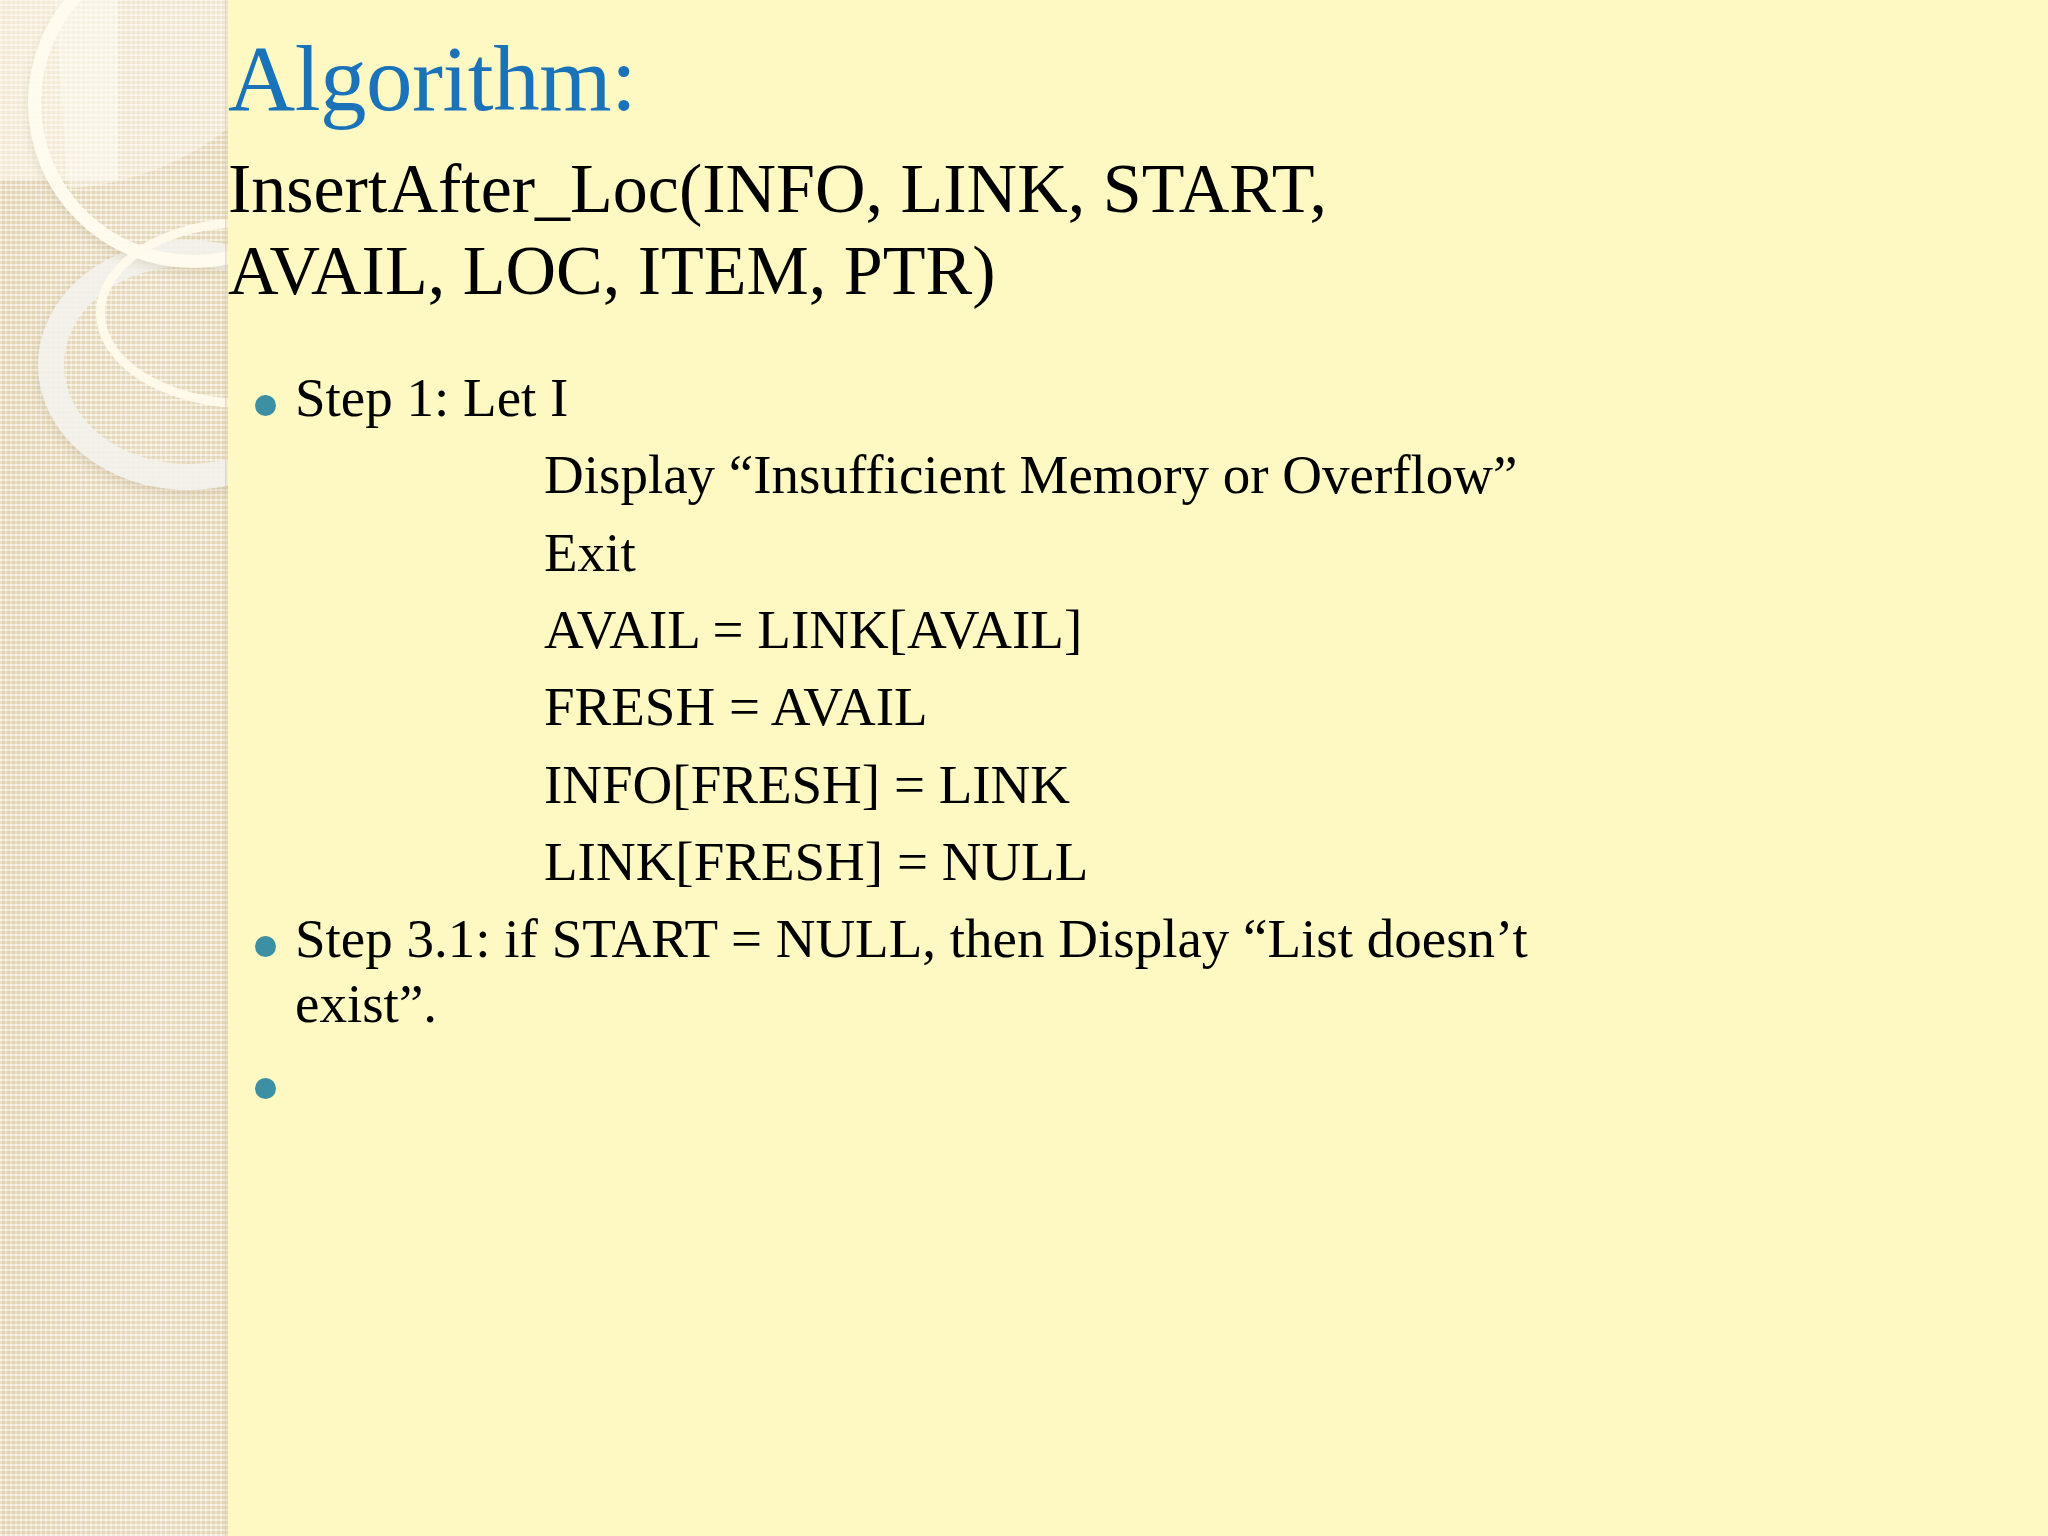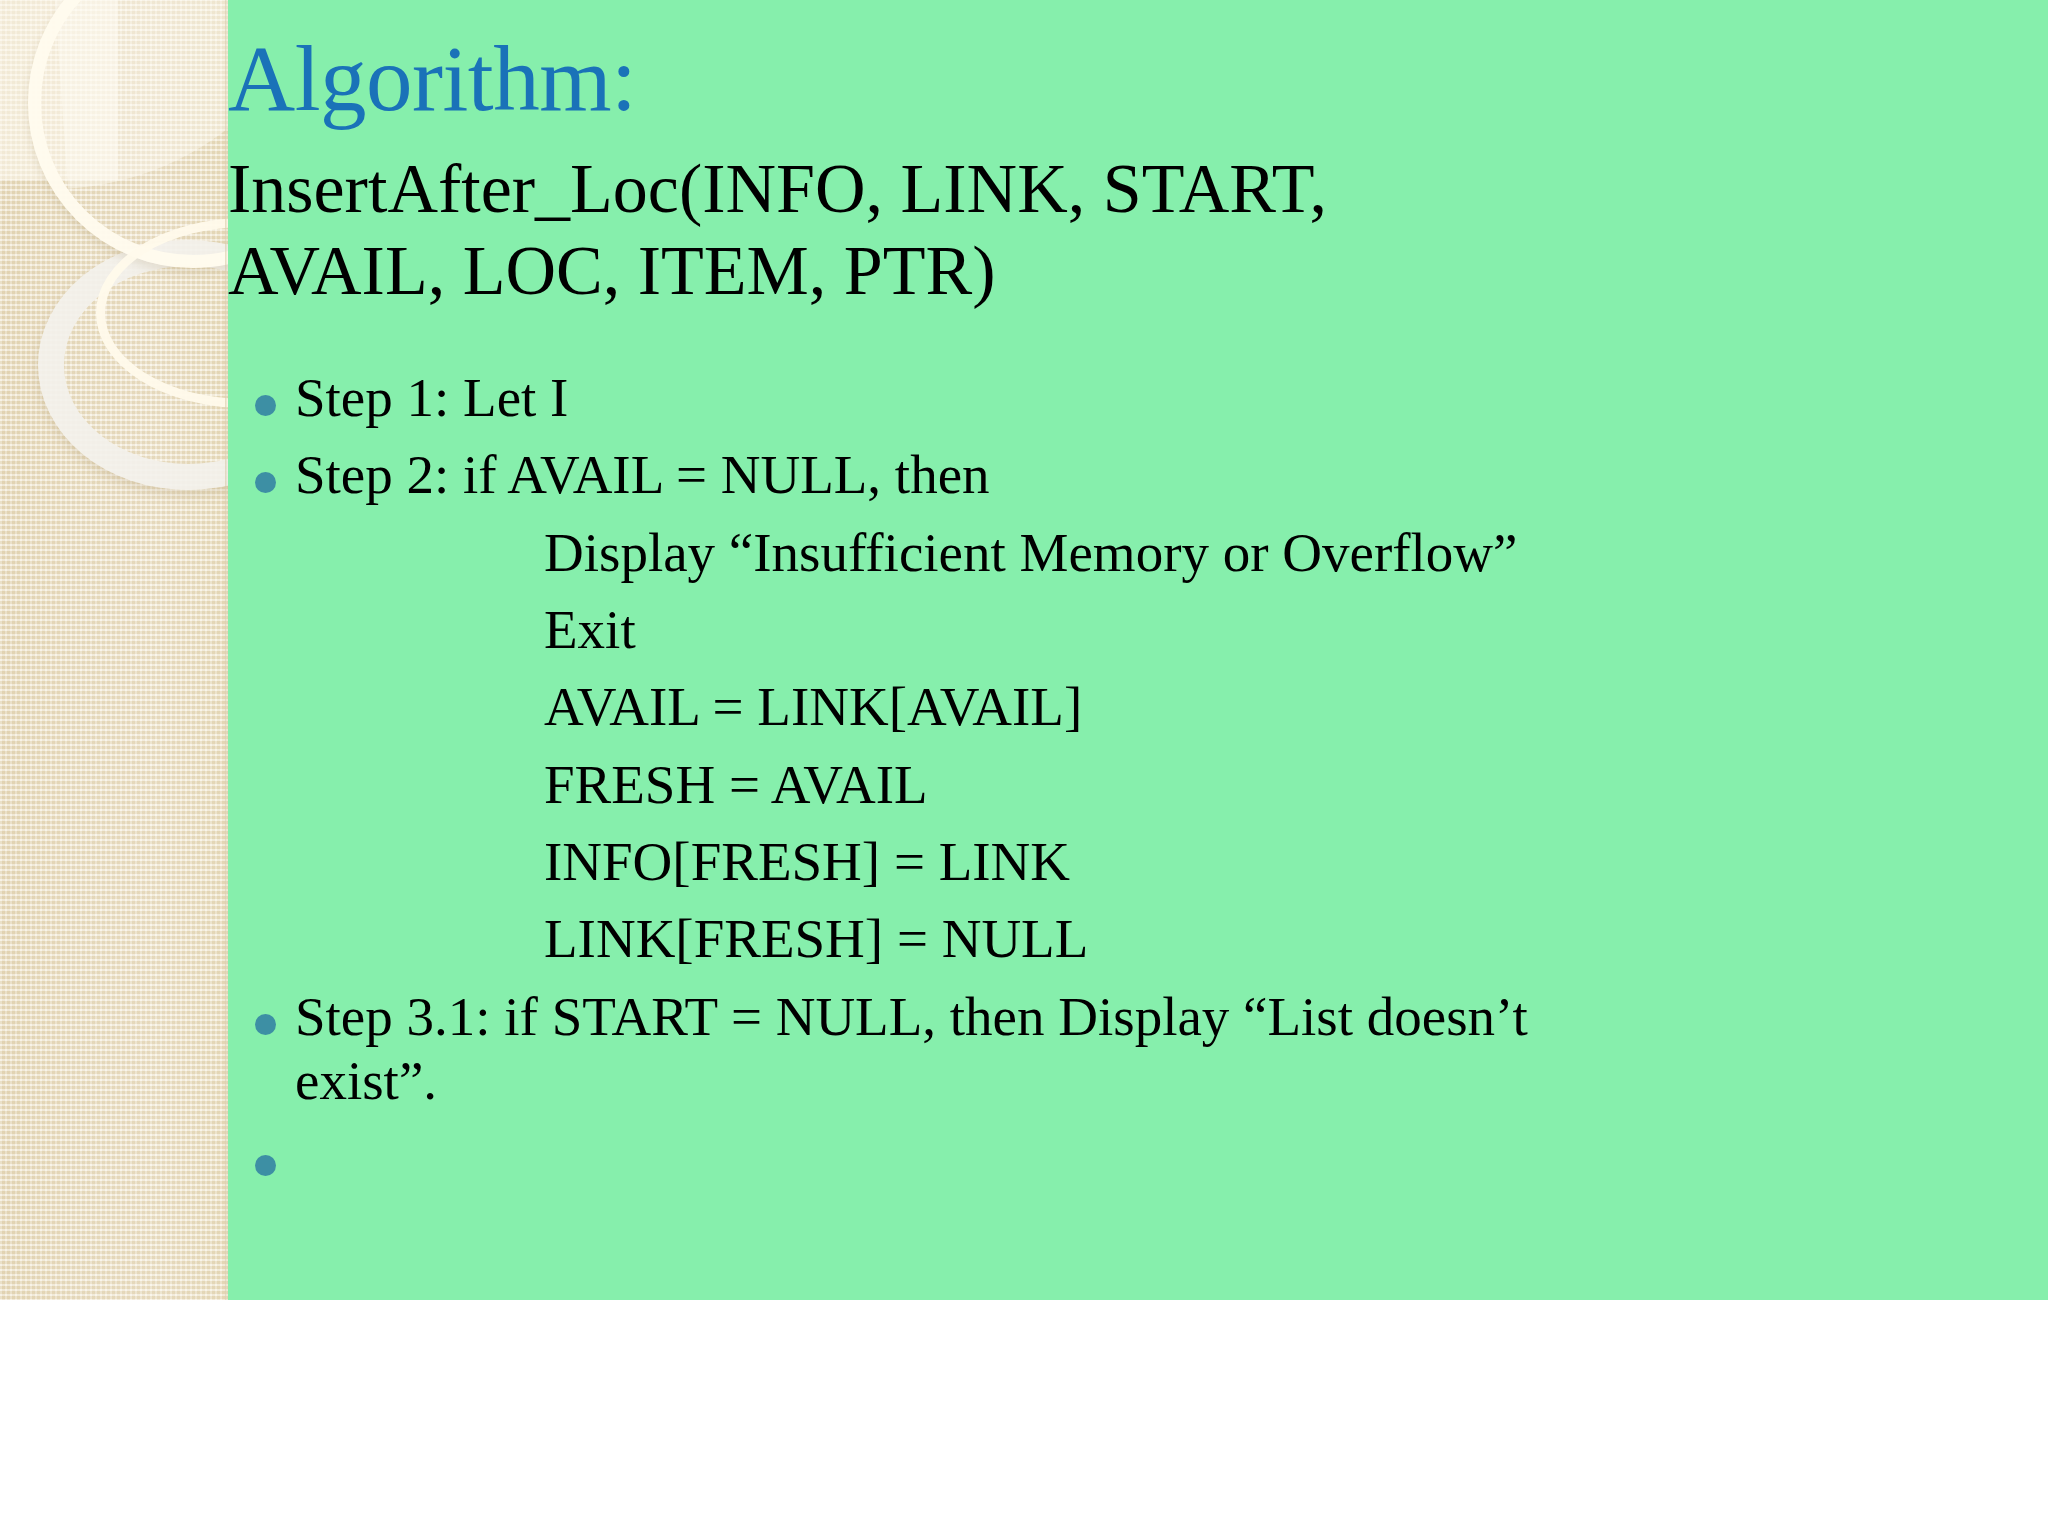--- a/index.html
+++ b/index.html
@@ -11,22 +11,22 @@
   body {
     width: 2048px;
     height: 1536px;
     overflow: hidden;
     font-family: "Liberation Serif", "DejaVu Serif", serif;
   }
 
   .slide {
     position: relative;
     width: 2048px;
-    height: 1300px;
-    background: #86efac;
+    height: 1536px;
+    background: #fef9c3;
     overflow: hidden;
   }
 
   
   .sidebar {
     position: absolute;
     left: 0;
     top: 0;
     width: 228px;
     height: 1536px;
@@ -194,24 +194,20 @@
 
     <div class="subtitle">InsertAfter_Loc(INFO, LINK, START, AVAIL, LOC, ITEM, PTR)</div>
 
     <ul class="body-list">
 
       <li class="li-bullet">
         <span class="dot"></span>
         <span>Step 1: Let I</span>
       </li>
 
-      <li class="li-bullet">
-        <span class="dot"></span>
-        <span>Step 2: if AVAIL = NULL, then</span>
-      </li>
 
       <li class="li-indent">Display “Insufficient Memory or Overflow”</li>
 
       <li class="li-indent">Exit</li>
 
 
       <li class="li-indent">AVAIL = LINK[AVAIL]</li>
 
       <li class="li-indent">FRESH = AVAIL</li>
 

